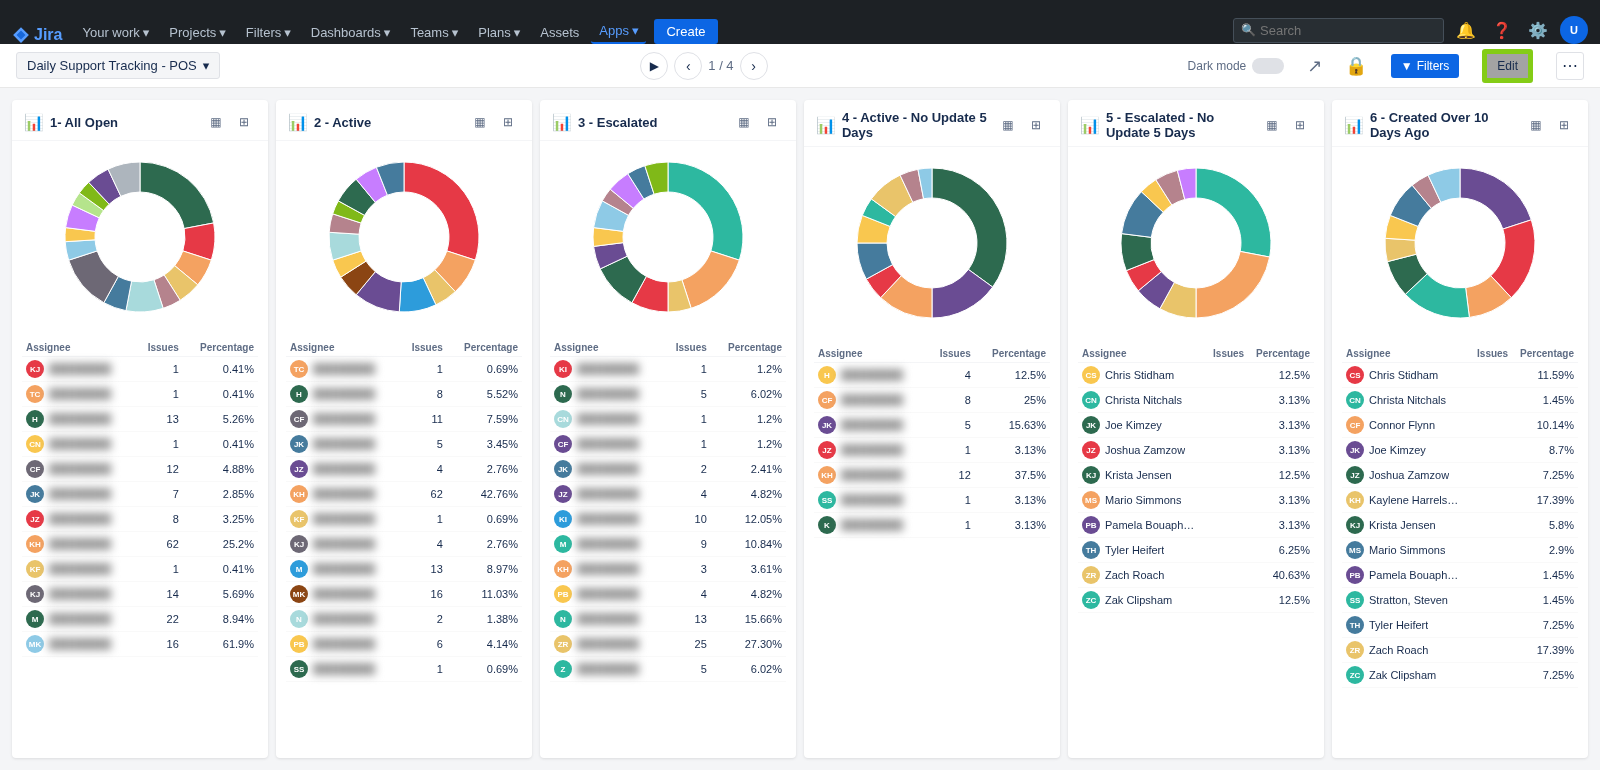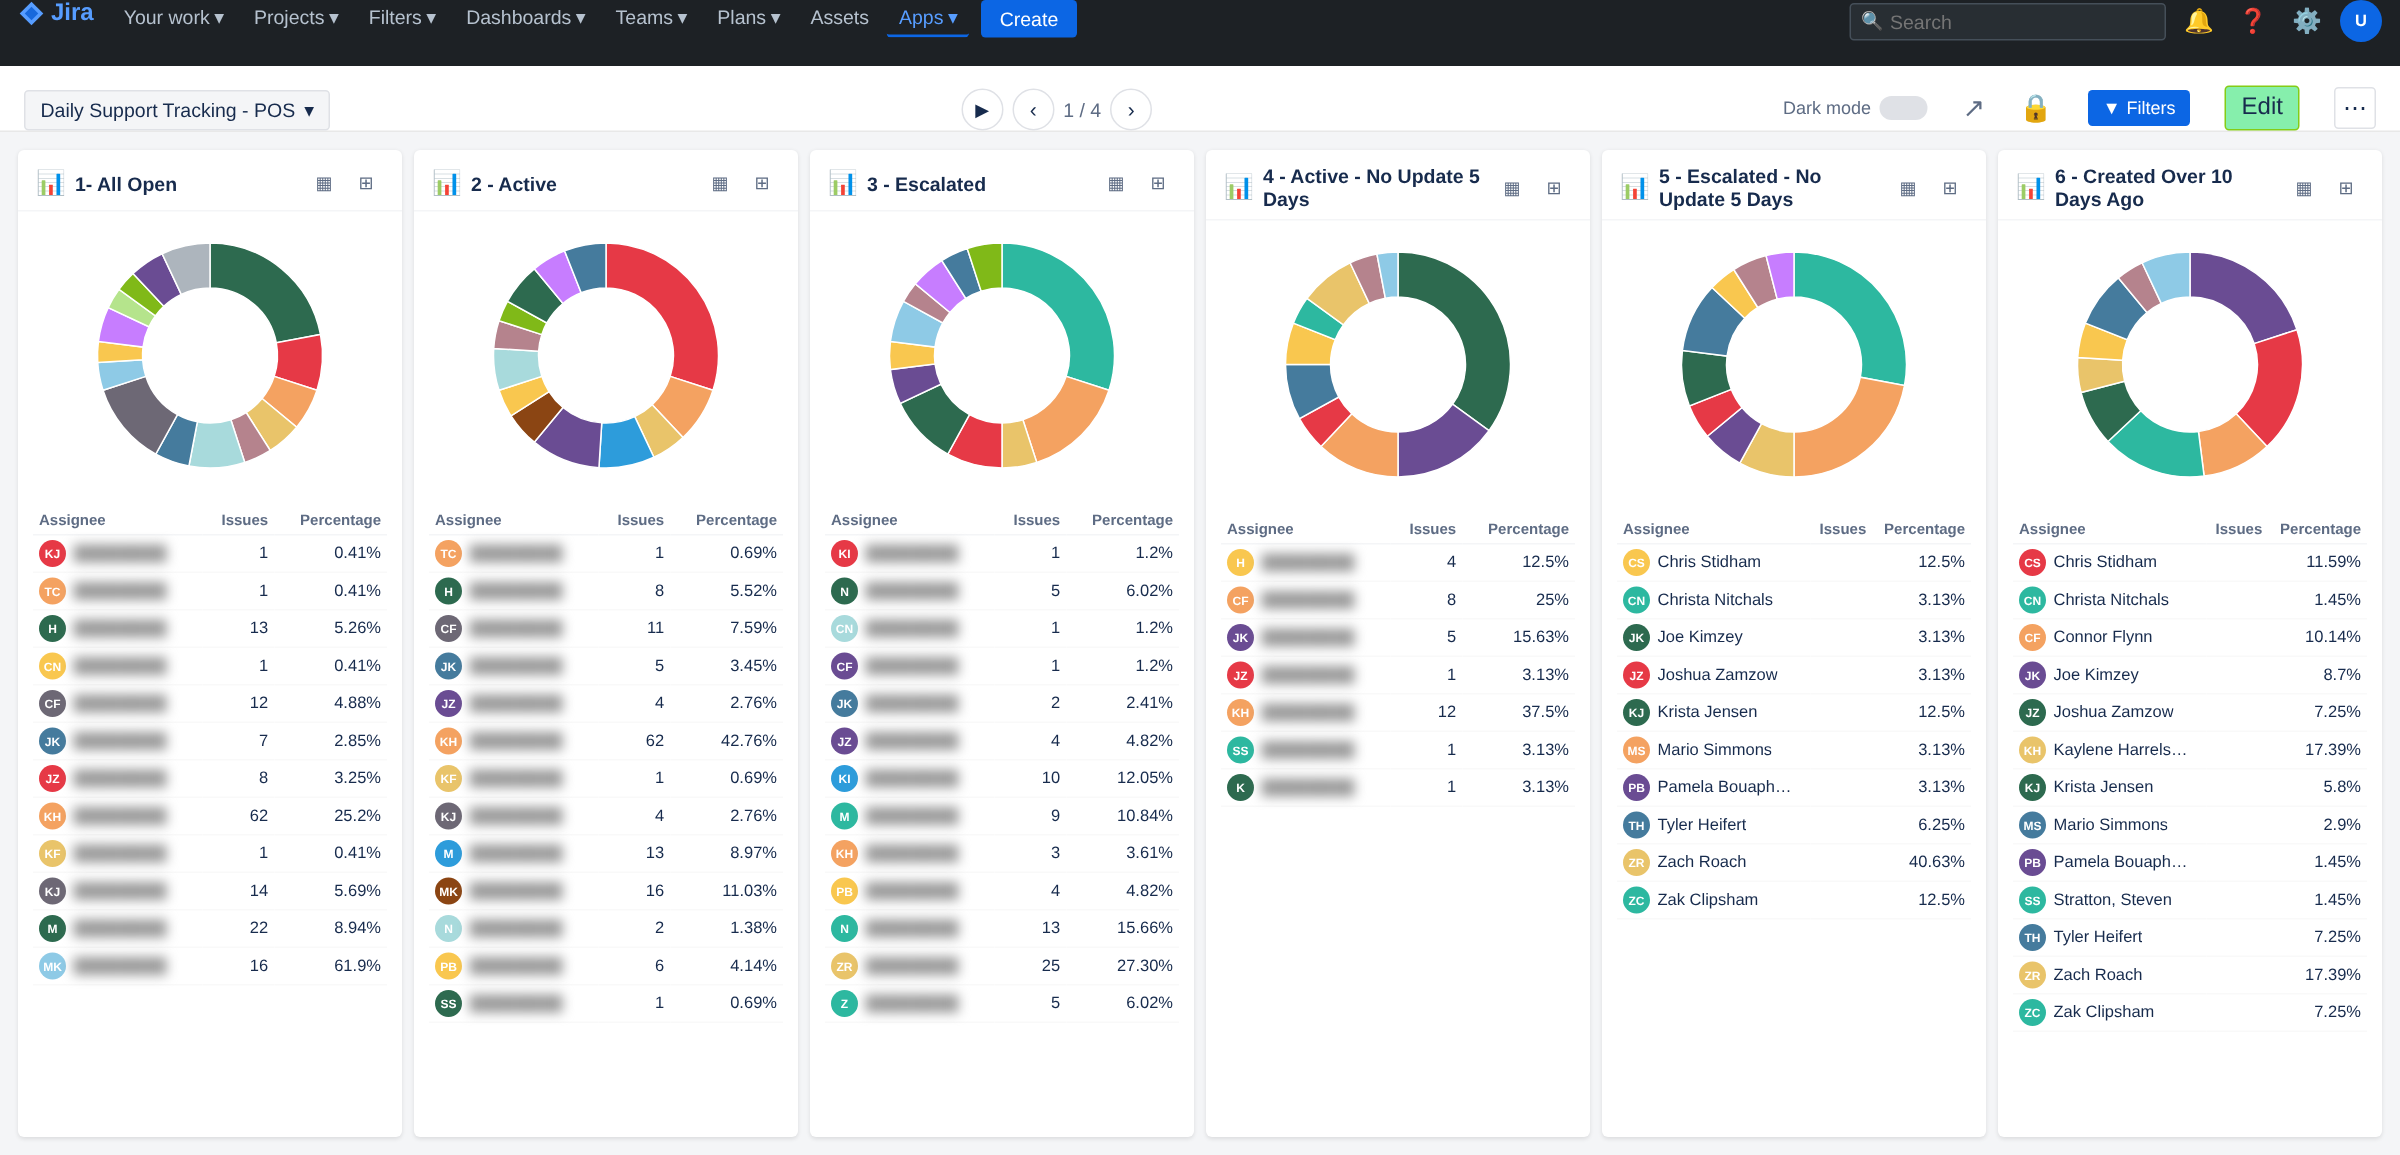--- a/index.html
+++ b/index.html
@@ -1,39 +1,39 @@
 <!DOCTYPE html>
 <html><head>
   <meta charset="utf-8">
   <style>
     * { box-sizing: border-box; margin: 0; padding: 0; }
     body { font-family: -apple-system, BlinkMacSystemFont, 'Segoe UI', sans-serif; background: #fff; font-size: 12px; color: #172b4d; overflow-x: hidden; }
 
     
-    .nav { display: flex; align-items: flex-start; height: 44px; background: #1d2125; padding: 0 12px; gap: 4px; }
+    .nav { display: flex; align-items: flex-end; height: 44px; background: #1d2125; padding: 0 12px; gap: 4px; }
     .nav-logo { color: #579dff; font-weight: 700; font-size: 16px; margin-right: 8px; display: flex; align-items: center; gap: 4px; }
     .nav-logo svg { width: 18px; height: 18px; }
     .nav-item { color: #b6c2cf; font-size: 13px; padding: 4px 8px; border-radius: 3px; cursor: pointer; display: flex; align-items: center; gap: 3px; white-space: nowrap; }
     .nav-item.active { color: #579dff; }
     .nav-create { background: #0c66e4; color: #fff; border: none; padding: 5px 12px; border-radius: 3px; font-size: 13px; cursor: pointer; margin-left: 4px; font-weight: 500; }
     .nav-right { margin-left: auto; display: flex; align-items: center; gap: 8px; }
     .nav-icon-btn { color: #b6c2cf; cursor: pointer; width: 28px; height: 28px; display: flex; align-items: center; justify-content: center; border-radius: 50%; font-size: 16px; }
     .nav-avatar { width: 28px; height: 28px; border-radius: 50%; background: #0c66e4; color: #fff; display: flex; align-items: center; justify-content: center; font-size: 11px; font-weight: 700; cursor: pointer; }
 
     
-    .toolbar { display: flex; align-items: flex-end; height: 44px; padding: 0 16px; border-bottom: 1px solid #e8e8e8; gap: 8px; background: #fff; }
+    .toolbar { display: flex; align-items: center; height: 44px; padding: 0 16px; border-bottom: 1px solid #e8e8e8; gap: 8px; background: #fff; }
     .board-select { display: flex; align-items: center; gap: 6px; background: #f4f5f7; border: 1px solid #dfe1e6; border-radius: 3px; padding: 5px 10px; cursor: pointer; font-size: 13px; min-width: 200px; }
     .play-btn { width: 28px; height: 28px; border-radius: 50%; border: 1px solid #dfe1e6; display: flex; align-items: center; justify-content: center; cursor: pointer; font-size: 12px; }
     .nav-arrow { width: 28px; height: 28px; border-radius: 50%; border: 1px solid #dfe1e6; display: flex; align-items: center; justify-content: center; cursor: pointer; font-size: 14px; background: #fff; }
     .page-indicator { font-size: 13px; color: #5e6c84; }
     .dark-mode-toggle { display: flex; align-items: center; gap: 6px; font-size: 12px; color: #5e6c84; }
     .toggle-switch { width: 32px; height: 16px; background: #dfe1e6; border-radius: 8px; cursor: pointer; }
     .toolbar-right { margin-left: auto; display: flex; align-items: center; gap: 23px; }
     .filter-btn { background: #0c66e4; color: #fff; border: none; padding: 5px 10px; border-radius: 3px; font-size: 12px; cursor: pointer; display: flex; align-items: center; gap: 4px; }
-    .edit-btn { background: #86efac; color: #172b4d; border: 1px solid #84cc16; padding: 5px 10px; border-radius: 3px; font-size: 16px; cursor: pointer; }
+    .edit-btn { background: #a3a3a3; color: #172b4d; border: 5px solid #84cc16; padding: 5px 10px; border-radius: 3px; font-size: 12px; cursor: pointer; }
     .more-btn { width: 28px; height: 28px; border: 1px solid #dfe1e6; border-radius: 3px; display: flex; align-items: center; justify-content: center; cursor: pointer; font-size: 16px; }
 
     
     .main { display: flex; overflow-x: auto; padding: 12px; gap: 8px; background: #f4f5f7; min-height: calc(100vh - 88px); }
 
     
     .col { background: #fff; border-radius: 4px; min-width: 248px; flex: 1; padding: 0; box-shadow: 0 1px 3px rgba(0,0,0,0.1); display: flex; flex-direction: column; }
     .col-header { display: flex; align-items: center; gap: 6px; padding: 10px 12px 6px; border-bottom: 1px solid #f4f5f7; }
     .col-icon { color: #0c66e4; font-size: 16px; }
     .col-title { font-weight: 600; font-size: 13px; color: #172b4d; flex: 1; }

